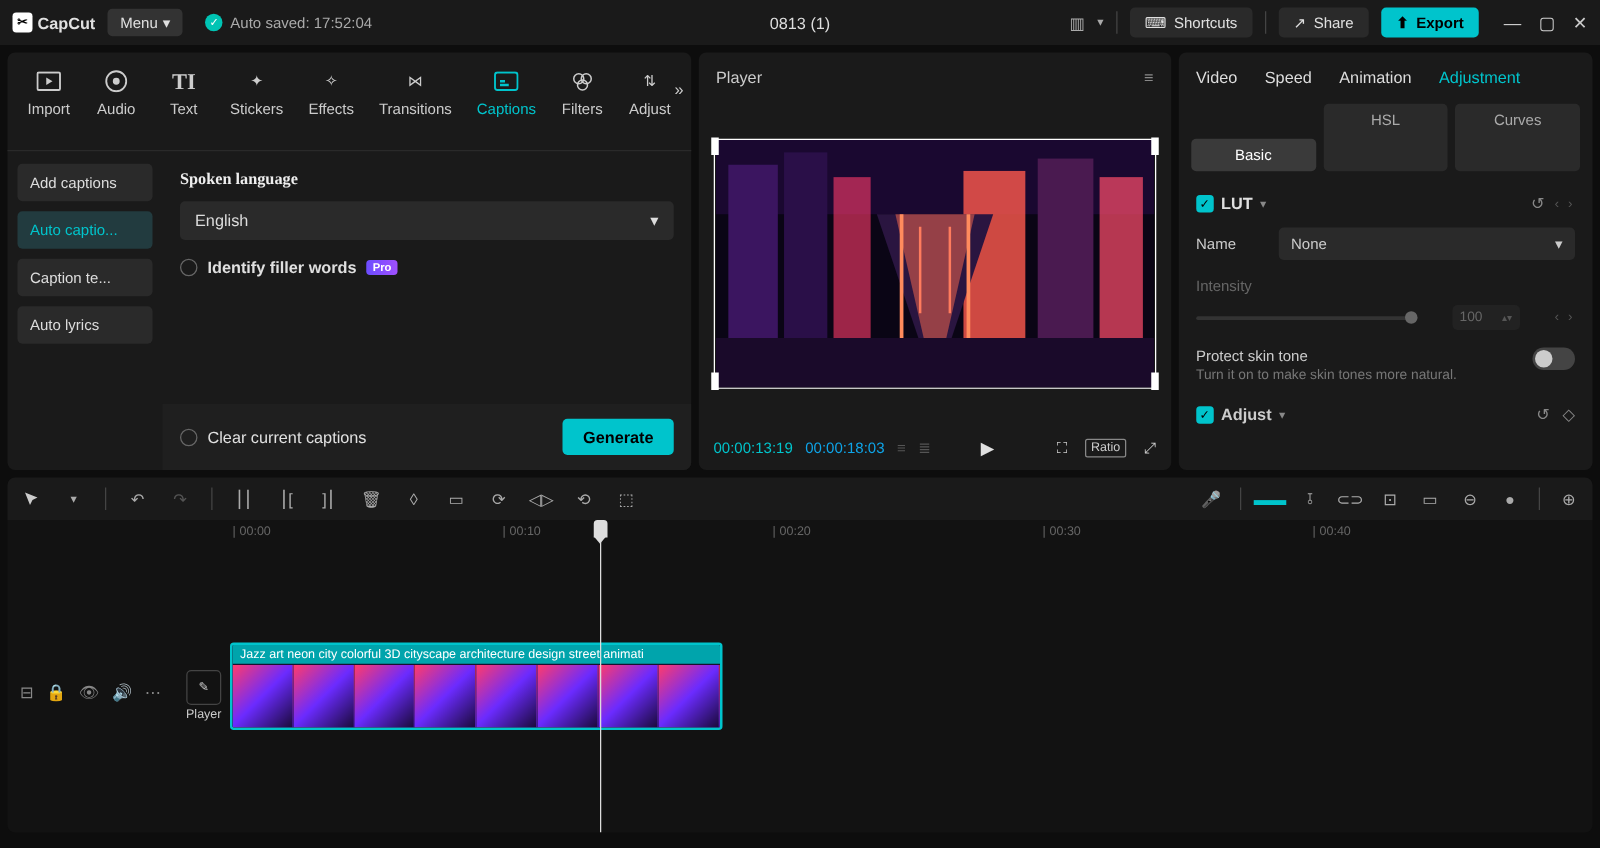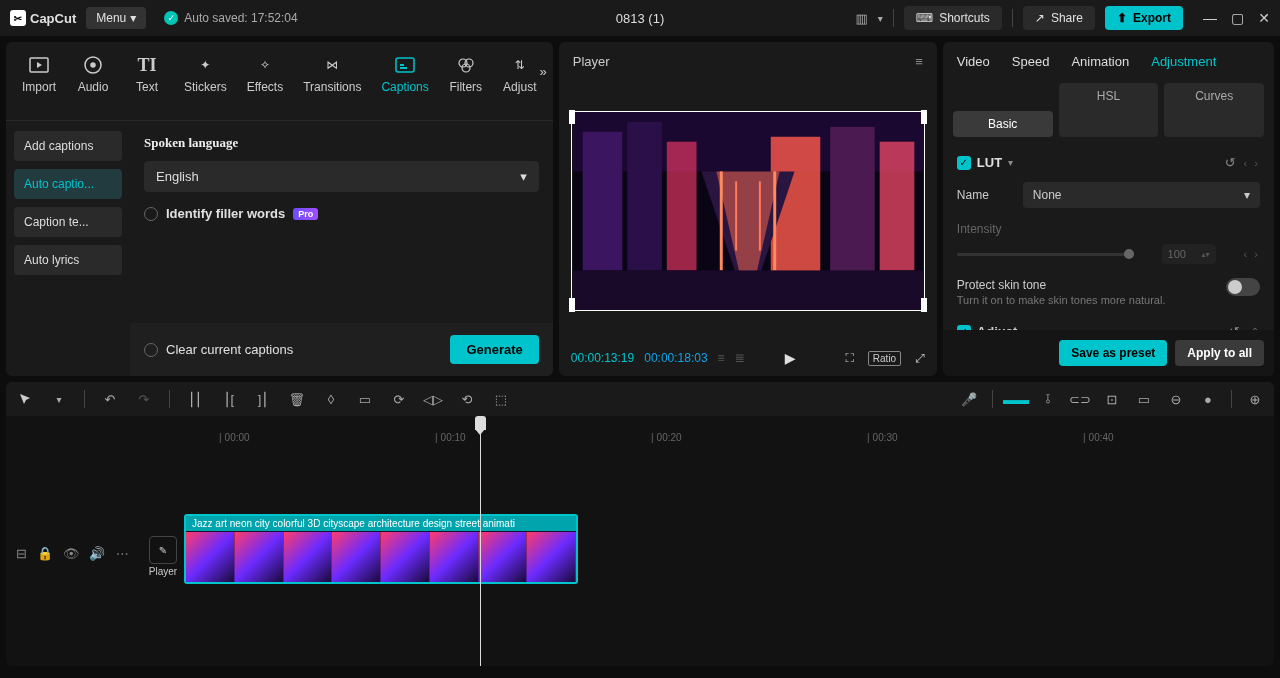--- a/index.html
+++ b/index.html
@@ -87,21 +87,21 @@
 .preset-btn { background: #00c4cc; color: #000; padding: 6px 12px; border-radius: 4px; font-size: 12px; font-weight: 600; cursor: pointer; }
 .apply-btn { background: #3a3a3a; color: #fff; padding: 6px 12px; border-radius: 4px; font-size: 12px; font-weight: 600; cursor: pointer; }
 
 .toolbar { height: 34px; background: #1a1a1a; margin: 0 6px; border-radius: 6px 6px 0 0; display: flex; align-items: center; padding: 0 10px; gap: 16px; color: #aaa; }
 .tb-icon { width: 18px; height: 18px; display: flex; align-items: center; justify-content: center; cursor: pointer; }
 .tb-right { margin-left: auto; display: flex; gap: 14px; align-items:center; }
 .tb-active { color: #00c4cc; }
 
 .timeline { background: #121212; margin: 0 6px 6px; border-radius: 0 0 6px 6px; height: 250px; position: relative; overflow:hidden; }
 .ruler { height: 22px; display: flex; position: relative; margin-left: 176px; color: #666; font-size: 10px; }
-.ruler-mark { position: absolute; top: 16px; margin-left: 33px; }
+.ruler-mark { position: absolute; top: 4px; }
 .ruler-mark::before { content: "|"; margin-right: 3px; }
 .playhead { position: absolute; left: 474px; top: 0; bottom: 0; width: 1px; background: #ddd; z-index: 10; }
 .playhead-head { position: absolute; top: 0; left: -5px; width: 11px; height: 14px; background: #ddd; border-radius: 3px 3px 0 0; }
 .playhead-head::after { content:""; position:absolute; bottom:-5px; left:0; border-left:5.5px solid transparent; border-right:5.5px solid transparent; border-top:6px solid #ddd;}
 .track-controls { position: absolute; left: 10px; top: 130px; display: flex; gap: 10px; color: #888; align-items:center; }
 .cover-btn { position: absolute; left: 140px; top: 120px; width: 34px; text-align: center; color: #ccc; font-size: 10px; }
 .cover-btn-icon { width:28px; height:28px; border:1px solid #444; border-radius:4px; display:flex; align-items:center; justify-content:center; margin:0 auto 2px;}
 .clip { position: absolute; left: 178px; top: 98px; width: 394px; height: 70px; border: 2px solid #00c4cc; border-radius: 3px; overflow: hidden; background: #1a1030; }
 .clip-title { position: absolute; top: 0; left: 0; right: 0; background: #00a4ac; color: #fff; font-size: 10px; padding: 2px 6px; white-space: nowrap; overflow: hidden; }
 .clip-thumbs { position:absolute; top:16px; left:0; right:0; bottom:0; display:flex; }
@@ -344,24 +344,20 @@
         <div style="display:flex;gap:6px;align-items:center;">
           <span class="checkbox-on">✓</span>
           <span style="font-weight:600;">Adjust</span>
           <span style="color:#888;font-size:10px;">▾</span>
         </div>
         <div style="display:flex;gap:10px;color:#888;">
           <span>↺</span>
           <span>◇</span>
         </div>
       </div>
-    </div>
-    <div class="rp-footer">
-      <div class="preset-btn">Save as preset</div>
-      <div class="apply-btn">Apply to all</div>
     </div>
   </div>
 </div>
 
 <div class="toolbar">
   <span class="tb-icon">
       <svg width="14" height="14" viewBox="0 0 14 14" fill="#ccc">
         <path d="M2 2l10 4-4 2-2 4z"></path>
       </svg>
     </span>

